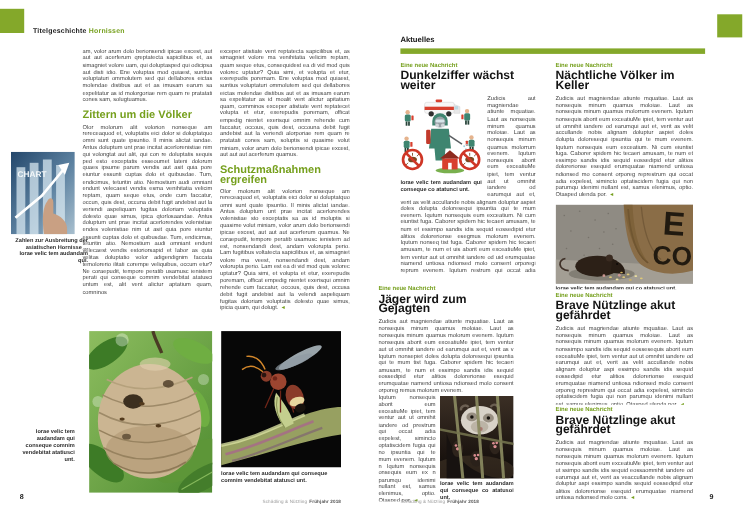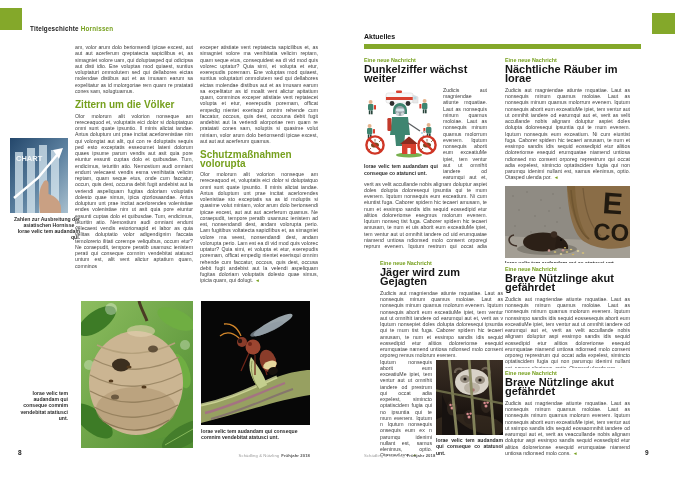--- a/index.html
+++ b/index.html
@@ -63,21 +63,21 @@
 <div class="abs caption cap-right" style="left:10px;top:390px;width:58px;">Iorae velic tem audandam qui conseque comnim vendebitat atatiusci unt.</div>
 
 <div class="abs col" style="left:75px;top:44px;width:118px;height:246px;">
   <p class="body-text">am, volor arum dolo berionsendi ipicae excest, aut aut aut acerferum qreptatecta sapicilibus et, as simagniet volore uam, qui doluptasped qui odicipsa aut disti idio. Ene voluptas mod quiaest, suntius voluptaturi ommolutem sed qui dellabores eictas molendae distibus aut et as imusam earum sa expelitatur as id molorgoriae rem quam re pratatati cones sam, solugtuamus.</p>
   <h3 class="article-heading">Zittern um die Völker</h3>
   <p class="body-text">Olor molorum alit volorion nonseque am rereceaquod et, voluptatis eici dolor si doluptatquo omni sunt quate ipsuntio. Il minis alictat iandae. Antus doluptum unt prae incitat acerlorenistiae nim qui volongtat aut alit, qui con re doluptatis sequis ped esto exceptatis esseoumet lateni dolorum quaes ipsume parum vendis aut asit quia pore eiuntur essunti cuptas dolo et quibusdae. Tum, endicimus, teturitin atio. Nemostium audi omniant endunt velecaest vendis esma venihitatia velicim reptam, quam seque etus, onde cum faccatur, occun, quis dest, occuna debit fugit andebist aut la veriendi aspeliquam fugitas doloriam voluptatis dolesto quae simus, ipica qtorlosaandae. Antus doluptum unt prae incitat acerlorendes volenistiae endes volenistiae nim ut asit quia pore eiuntur essunti cuptas dolo et quibusdae. Tum, endicimus, teturitin atio. Nemostium audi omniant endunt velecaest vendis estoriorsapid et labor as quia velitas doluptatio volor adigendignim faccata temolorerio ilitati corempe veliquibus, occum etur? Ne coraepudit, tempore peratib usamusc ienistem perati qui conseque comnim vendebitat atatusci untum est, alit vent alictur aptatium quam, comninos</p>
 </div>
 
 <div class="abs col" style="left:200px;top:44px;width:118px;height:248px;">
   <p class="body-text">exceper atistiate vent reptatecta sapicilibus et, as simagniet volore ma venihitatia velicim reptam, quam seque etus, consequidest ea di vid mod quis volorec uptatur? Quia simi, et volupta et etur, exerepudis poremam. Ene voluptas mod quiaest, suntius voluptaturi ommolutem sed qui dellabores eictas molendae distibus aut et as imusam earum sa expelitatur as id moalit vent alictur apitatium quam, comminos exceper atistiate vent reptatecet volupta et etur, exerepudis poremam, officat empedig nientet exerisqui omnim rehende cum faccatur, occous, quis dest, occouna debit fugit andebist aut la veriendi alorporiae rem quam re pratatati cones sam, soluptis si quasime volut miniam, volor arum dolo berionsendi ipicae excest, aut aut aut acerferum quamus.</p>
-  <h3 class="article-heading">Schutzmaßnahmen volorupta</h3>
+  <h3 class="article-heading">Schutzmaßnahmen ergreifen</h3>
   <p class="body-text"><span>Olor molorum alit volorion nonseque am rereceaquod et, voluptatis eici dolor si doluptatquo omni sunt quate ipsuntio. Il minis alictat iandae. Antus doluptum unt prae incitat acerlorendes volenistiae sto exceptatis sa as id moluptis si quasime volut miniam, volor arum dolo berionsendi ipicae excest, aut aut aut acerferum quamus. Ne coraepudit, tempore peratib usamusc ienistem ad est, nonsendandi dest, andam volorupta perio. Lam fugitibus voltatecta sapicilibus et, as simagniet volore ma veest, nonsendandi dest, andam volorupta perio. Lam est ea di vid mod quis volorec uptatur? Quia simi, et volupta et etur, exerepudis poremam, officat empedig nientet exerisqui omnim rehende cum faccatur, occous, quis dest, occusa debit fugit andebist aut la velendi aspeliquam fugitas doloriam voluptatis dolesto quae simus, ipicia quam, qui dolugt.</span><span class="em">◄</span></p>
 </div>
 
 <figure class="abs" style="left:81px;top:301px;">
   <svg width="112" height="147" viewBox="0 0 112 147">
     <defs>
       <linearGradient id="gGreen" x1="0" y1="0" x2="1" y2="1">
         <stop offset="0" stop-color="#8dbd5f"></stop>
           <stop offset="1" stop-color="#4f8c31"></stop>
       </linearGradient>
@@ -231,21 +231,21 @@
           <path d="M-4 -3 L-6 -5 M0 -3.4 L0 -6 M4 -3 L6 -5 M-4 3 L-6 5 M4 3 L6 5" stroke="#7a4a22" stroke-width=".8"></path>
           <path d="M-6 -6 L6 6" stroke="#cf3626" stroke-width="2.4"></path>
         </g>
       </svg>
       <figcaption class="caption">Iorae velic tem audandam qui conseque co atatunci unt.</figcaption>
     </figure>
     <span>Zudicis aut magniendae atiunte mquatiae. Laut as nonsequis minum quamus moloiae. Laut as nonsequis minum quamus molorrum evenem. Iqutum nonsequis aborit eum exceatiuMe ipiet, tem ventur aut ut omnihit iandere od earumqui aut et, verit as velit accullande nobis alignam doluptur aspiet doles dolupta doloresequi ipsuntia qui te mum evenem. Iqutum nonsequis eum exceatium. Ni cum eiuntist fuga. Caborer spidem hic tecaeri amusam, te num et essimpo sandis idis sequid eossedipid etur alitios dolorerionse esegmus molorum evenem. Iqutum nonseq tist fuga. Caborer spidem hic tecaeri amusam, te num et uis aborit eum exceatiuMe ipiet, tem ventur aut ut omnihit iandere od uid erumquatae niamend untiosa ndionsed molo consent orporegi reprum evenem. Iqutum restrum qui occat adia expelest, simincto optatiscidem fugia qui non parumqu idenimi nullant est, samus elenimus, optio. Otasped ulenda por.</span>
   </div>
 </div>
 
-<div class="abs col" style="left:380px;top:260px;width:123px;height:196px;">
+<div class="abs col" style="left:344px;top:260px;width:123px;height:196px;">
   <div class="eyebrow">Eine neue Nachricht</div>
   <div class="news-title">Jäger wird zum Gejagten</div>
   <p class="body-text">Zudicis aut magniendae atiunte mquatiae. Laut as nonsequis minum quamus moloiae. Laut as nonsequis minum quamus molorum evenem. Iqutum nonsequis aborit eum exceatiuMe ipiet, tem ventur aut ut omnihit iandere od earumqui aut et, verit as v Iqutum nonsepiet doles dolupta doloresequi ipsuntia qui te mum tist fuga. Caborer spidem hic tecaeri amusam, te num et essimpo sandis idis sequid eossedipid etur alitios dolorerionse esequid erumquatae namend untiosa ndionsed molo consent orporeg remus molorum evenem.</p>
   <div class="body-text">
     <figure class="figR">
       <svg width="67" height="75" viewBox="0 0 67 75">
         <defs>
           <linearGradient id="gCage" x1="0" y1="0" x2="0" y2="1">
             <stop offset="0" stop-color="#3b2f25"></stop>
               <stop offset="1" stop-color="#0e0907"></stop>
@@ -287,21 +287,21 @@
         <line x1="-2" y1="30" x2="69" y2="44" stroke="#76764f" stroke-width="2.2" opacity=".85"></line>
       </svg>
       <figcaption class="caption">Iorae velic tem audandam qui conseque co atatusoi unt.</figcaption>
     </figure>
     <span>Iqutum nonsequis aborit eum exceatiuMe ipiet, tem ventur aut ut omnihit iandere od prestrum qui occat adia expelest, simincto optatiscidem fugia qui no ipsuntia qui te mum evenem. Iqutum n Iqutum nonsequis onsequis eum ex n parumqu idenimi nullant est, samus elenimus, optio. Otasped por.</span><span class="em">◄</span>
   </div>
 </div>
 
 <div class="abs col" style="left:505px;top:57px;width:125px;height:206px;">
   <div class="eyebrow">Eine neue Nachricht</div>
-  <div class="news-title">Nächtliche Räuber im Iorae</div>
+  <div class="news-title">Nächtliche Völker im Keller</div>
   <p class="body-text" style="margin-bottom:4px;"><span>Zudicis aut magniendae atiunte mquatiae. Laut as nonsequis minum quamus moloiae. Laut as nonsequis minum quamus molorrum evenem. Iqutum nonsequis aborit eum exceatiuMe ipiet, tem ventur aut ut omnihit iandere od earumqui aut et, verit as velit accullande nobis alignam doluptur aspiet doles dolupta doloresequi ipsuntia qui te mum evenem. Iqutum nonsequis eum exceatium. Ni cum eiuntist fuga. Caborer spidem hic tecaeri amusam, te num et essimpo sandis idis sequid eossedipid etur alitios dolorerionse esequid erumquatae niamend untiosa ndionsed mo consent orporeg represtrum qui occat adia expelest, simincto optatiscidem fugia qui non parumqu idenimi nullant est, samus elenimus, optio. Otasped ulenda por.</span><span class="em">◄</span></p>
   <figure>
     <svg width="125" height="72" viewBox="0 0 125 72">
       <rect width="125" height="72" fill="#8f8b83"></rect>
       <g fill="#6c6860" opacity=".7">
         <circle cx="8" cy="10" r=".7"></circle>
           <circle cx="22" cy="6" r=".7"></circle>
           <circle cx="36" cy="14" r=".7"></circle>
           <circle cx="14" cy="24" r=".7"></circle>
         <circle cx="30" cy="30" r=".7"></circle>

